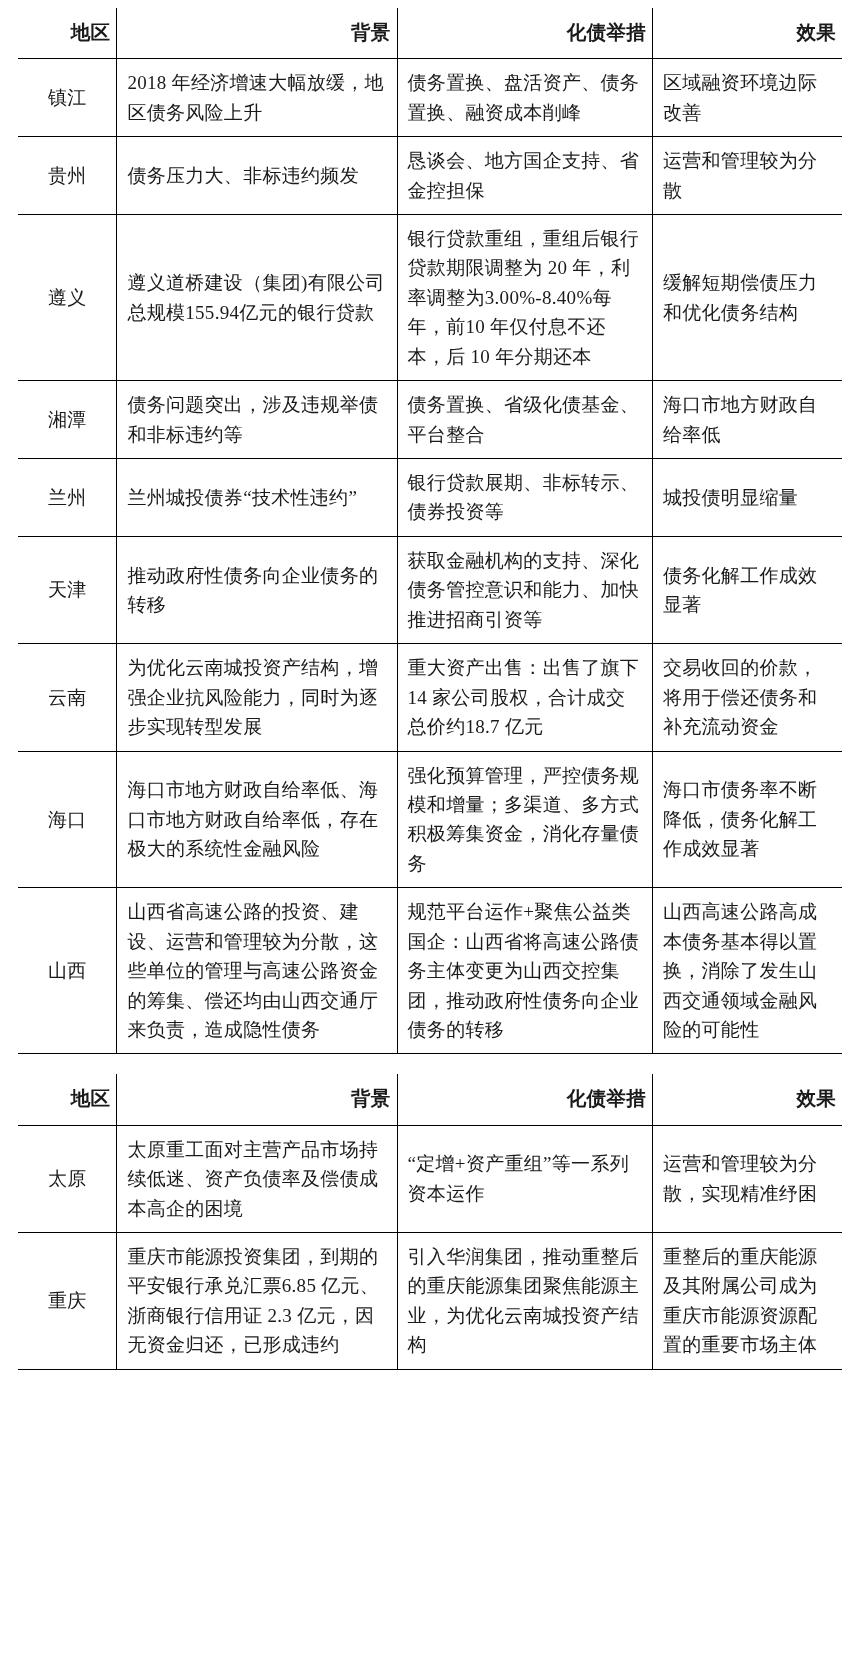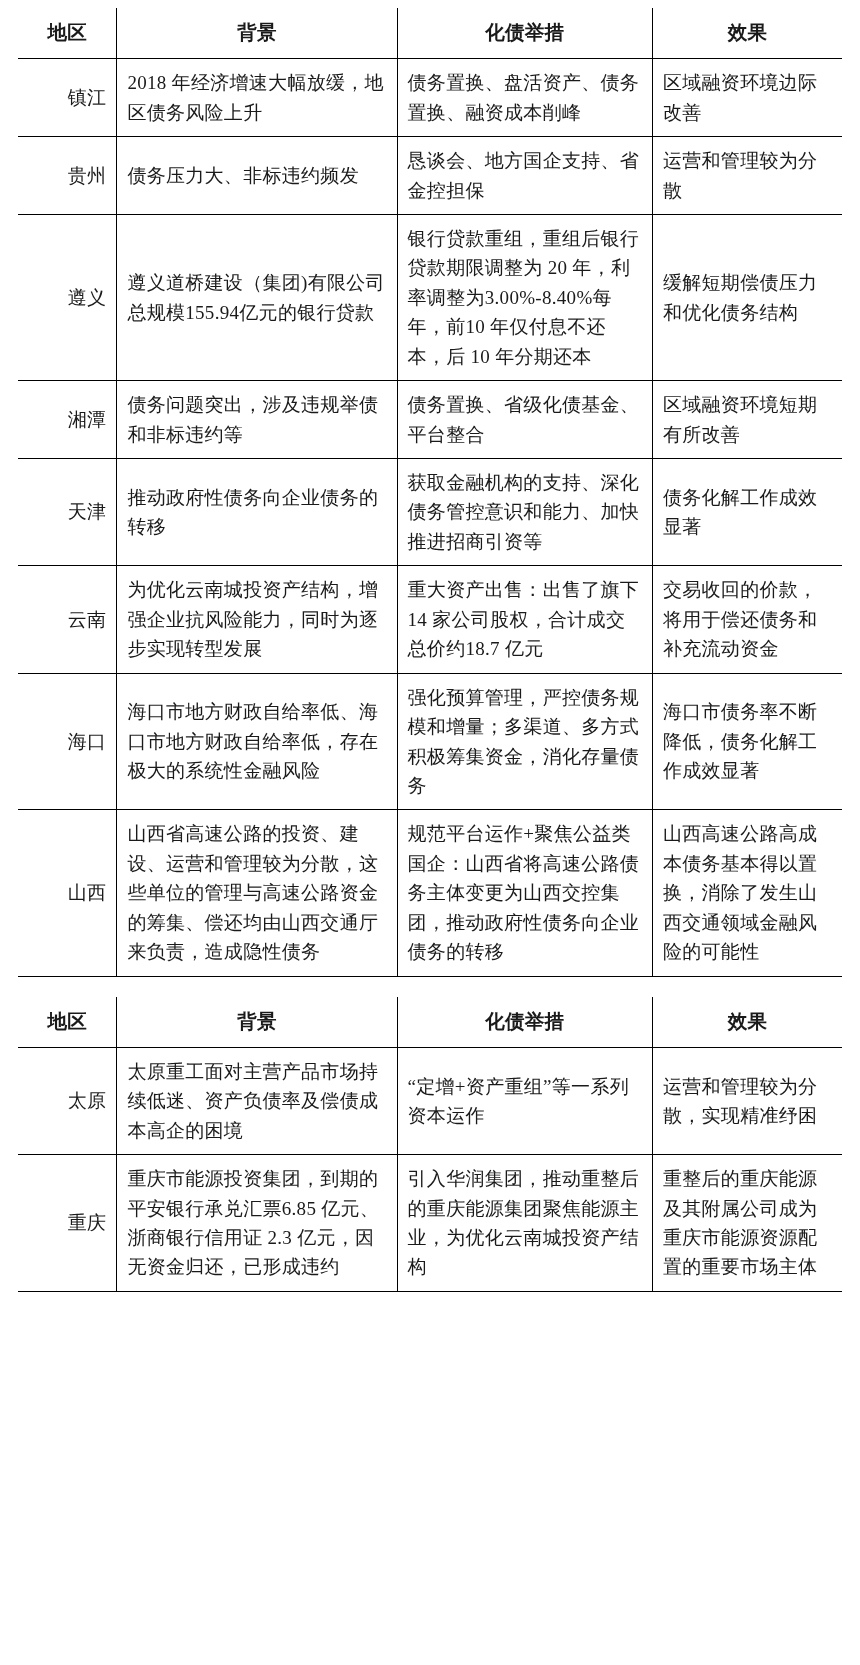--- a/index.html
+++ b/index.html
@@ -26,42 +26,42 @@
   table.debt-table th {
     border: 1px solid #000000;
     vertical-align: middle;
     padding: 9px 10px;
     font-size: 19px;
     line-height: 1.55;
     font-weight: normal;
     letter-spacing: 0.3px;
   }
   table.debt-table thead th {
-    text-align: center;
+    text-align: right;
     font-weight: bold;
     font-size: 19.5px;
     padding: 10px 6px;
   }
   
   table.debt-table tr > *:first-child {
     border-left: none;
   }
   table.debt-table tr > *:last-child {
     border-right: none;
   }
   table.debt-table thead tr th {
     border-top: none;
   }
   .col-region { width: 12.0%; text-align: center; }
   .col-bg     { width: 34.0%; text-align: left; }
   .col-act    { width: 31.0%; text-align: left; }
   .col-eff    { width: 23.0%; text-align: left; }
 
   td.region {
-    text-align: right;
+    text-align: center;
   }
 </style>
 </head>
 <body>
 
 <div class="page">
 
   <div class="table-block">
     <table class="debt-table">
       <colgroup>
@@ -94,21 +94,27 @@
         <tr>
           <td class="region">遵义</td>
           <td class="cell-text">遵义道桥建设（集团)有限公司总规模155.94亿元的银行贷款</td>
           <td class="cell-text">银行贷款重组，重组后银行贷款期限调整为 20 年，利率调整为3.00%-8.40%每年，前10 年仅付息不还本，后 10 年分期还本</td>
           <td class="cell-text">缓解短期偿债压力和优化债务结构</td>
         </tr>
         <tr>
           <td class="region">湘潭</td>
           <td class="cell-text">债务问题突出，涉及违规举债和非标违约等</td>
           <td class="cell-text">债务置换、省级化债基金、平台整合</td>
-          <td class="cell-text">区域融资环境短期有所改善</td>
+          <td class="cell-text">海口市地方财政自给率低</td>
+        </tr>
+        <tr>
+          <td class="region">兰州</td>
+          <td class="cell-text">兰州城投债券“技术性违约”</td>
+          <td class="cell-text">银行贷款展期、非标转示、债券投资等</td>
+          <td class="cell-text">城投债明显缩量</td>
         </tr>
         <tr>
           <td class="region">天津</td>
           <td class="cell-text">推动政府性债务向企业债务的转移</td>
           <td class="cell-text">获取金融机构的支持、深化债务管控意识和能力、加快推进招商引资等</td>
           <td class="cell-text">债务化解工作成效显著</td>
         </tr>
         <tr>
           <td class="region">云南</td>
           <td class="cell-text">为优化云南城投资产结构，增强企业抗风险能力，同时为逐步实现转型发展</td>

